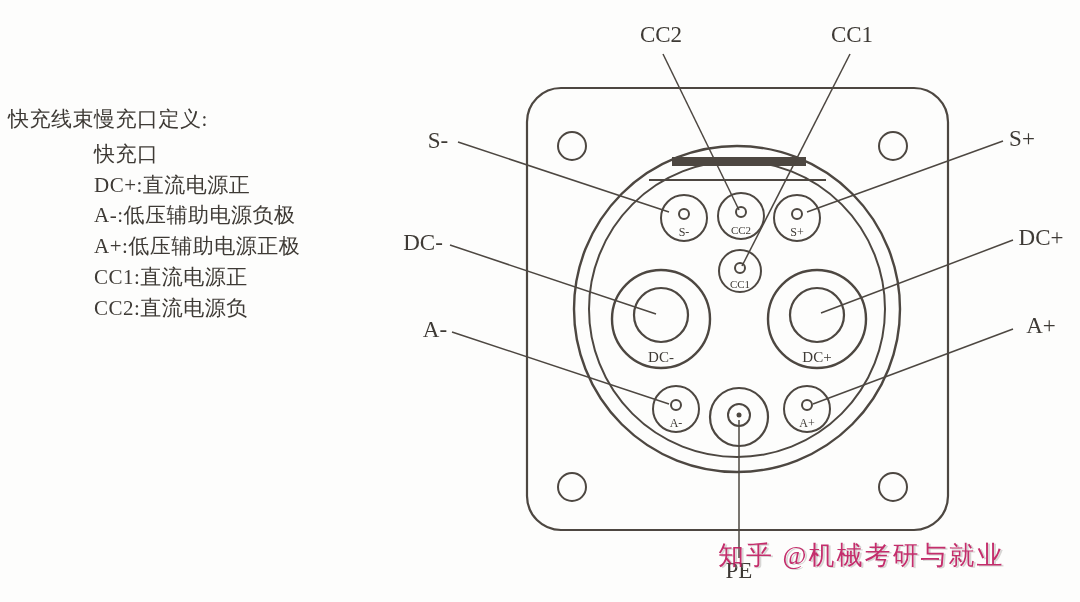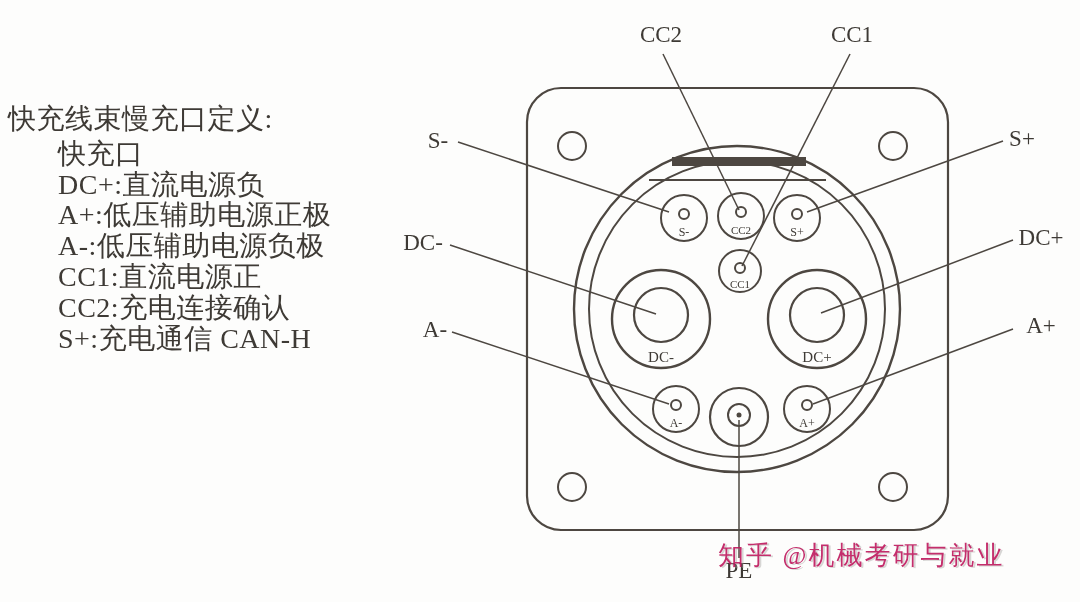--- a/index.html
+++ b/index.html
@@ -14,34 +14,35 @@
     overflow: hidden;
     background: #fdfdfc;
     font-family: "Liberation Serif", "DejaVu Serif", serif;
     color: #3e3a35;
   }
   .legend {
     position: absolute;
     left: 8px;
     top: 104px;
     width: 330px;
-    font-size: 28px;
+    font-size: 21px;
     line-height: 30.8px;
     letter-spacing: 0.5px;
   }
   .legend-title {
     margin: 0 0 4px 0;
     font-weight: normal;
   }
   .legend-items {
     margin: 0;
     padding-left: 50px;
   }
   .legend-item {
     white-space: nowrap;
+    margin-left: 36px;
   }
   svg.diagram {
     position: absolute;
     inset: 0;
   }
   svg.diagram .ink {
     stroke: #4d4741;
     fill: none;
   }
   svg.diagram text {
@@ -63,26 +64,25 @@
 </style>
 </head>
 <body>
 
 <div class="page">
 
   <div class="legend">
     <p class="legend-title">快充线束慢充口定义:</p>
     <div class="legend-items">
       <div class="legend-item">快充口</div>
-      <div class="legend-item">DC+:直流电源负</div>
+      <div class="legend-item">DC+:直流电源正</div>
+      <div class="legend-item">A-:低压辅助电源负极</div>
       <div class="legend-item">A+:低压辅助电源正极</div>
-      <div class="legend-item">A-:低压辅助电源负极</div>
       <div class="legend-item">CC1:直流电源正</div>
-      <div class="legend-item">CC2:充电连接确认</div>
-      <div class="legend-item">S+:充电通信 CAN-H</div>
+      <div class="legend-item">CC2:直流电源负</div>
     </div>
   </div>
 
   <svg class="diagram" viewBox="0 0 1080 602" width="1080" height="602">
 
     <g>
       <rect class="ink" stroke-width="2.2" x="527" y="88" width="421" height="442" rx="34"></rect>
       <circle class="ink" stroke-width="2" cx="572" cy="146" r="14"></circle>
       <circle class="ink" stroke-width="2" cx="893" cy="146" r="14"></circle>
       <circle class="ink" stroke-width="2" cx="572" cy="487" r="14"></circle>

